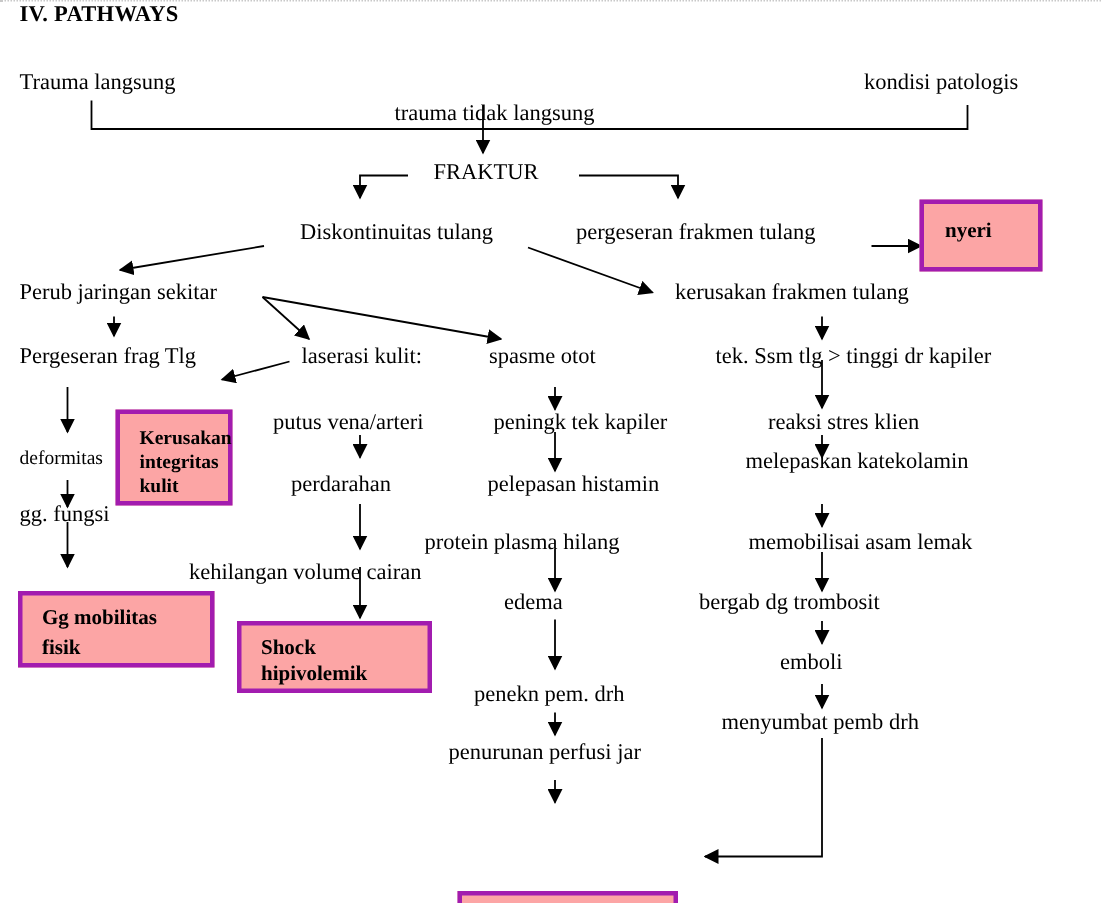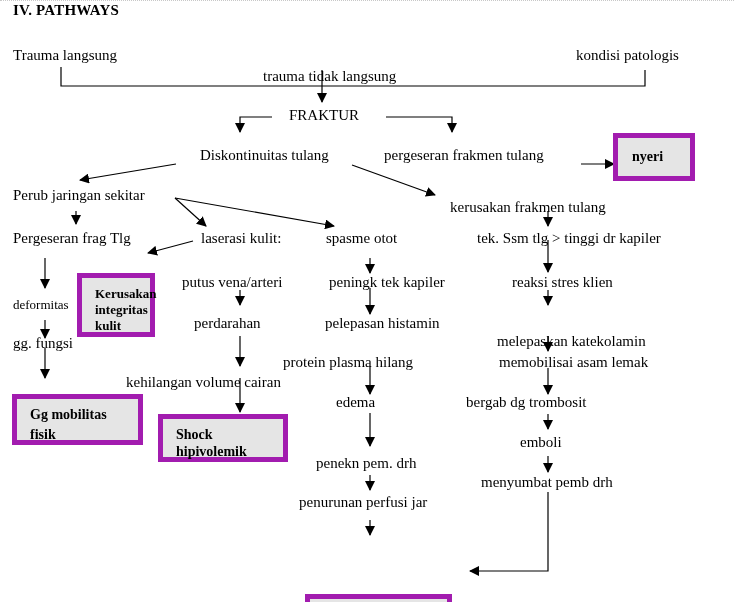--- a/index.html
+++ b/index.html
@@ -4,21 +4,21 @@
 <style>
   html, body { margin: 0; padding: 0; background: #ffffff; }
   body { width: 734px; height: 602px; position: relative; overflow: hidden;
          font-family: "Liberation Serif", "DejaVu Serif", serif; color: #000; }
   .topline { position: absolute; left: 0; top: 0; width: 734px; height: 0;
              border-top: 1px dotted #c8c8c8; }
   .title { position: absolute; left: 13px; top: 2px; font-size: 15px; font-weight: bold;
            letter-spacing: 0.2px; white-space: nowrap; }
   .t { position: absolute; font-size: 15px; white-space: nowrap; line-height: 17px; }
   .t.small { font-size: 13px; }
-  .box { position: absolute; border: 5px solid #a21caf; background: #e5e5e5; box-sizing: border-box; }
+  .box { position: absolute; border: 3px solid #a21caf; background: #fca5a5; box-sizing: border-box; }
   .box .bt { position: absolute; font-weight: bold; font-size: 14px; line-height: 15px; white-space: nowrap; }
   svg.lines { position: absolute; left: 0; top: 0; }
 </style>
 </head>
 <body>
 
 <div class="topline"></div>
 <div class="title">IV. PATHWAYS</div>
 
 <svg class="lines" width="734" height="602" viewBox="0 0 734 602">
@@ -110,20 +110,20 @@
 <div class="t" style="left:329px; top:274px;">peningk tek kapiler</div>
 <div class="t" style="left:325px; top:315px;">pelepasan histamin</div>
 <div class="t" style="left:283px; top:354px;">protein plasma hilang</div>
 <div class="t" style="left:336px; top:394px;">edema</div>
 <div class="t" style="left:316px; top:455px;">penekn pem. drh</div>
 <div class="t" style="left:299px; top:494px;">penurunan perfusi jar</div>
 <div class="box" style="left:305px; top:551px; width:147px; height:47px;margin-top:43px;">
   <span class="bt" style="left:13px; top:10px;">gg.perfusi jar</span>
 </div>
 
-<div class="t" style="left:450px; top:187px;margin-top:12px;">kerusakan frakmen tulang</div>
+<div class="t" style="left:450px; top:187px;">kerusakan frakmen tulang</div>
 <div class="t" style="left:477px; top:230px;">tek. Ssm tlg &gt; tinggi dr kapiler</div>
 <div class="t" style="left:512px; top:274px;">reaksi stres klien</div>
-<div class="t" style="left:497px; top:333px;">melepaskan katekolamin</div>
+<div class="t" style="left:497px; top:300px;">melepaskan katekolamin</div>
 <div class="t" style="left:499px; top:354px;">memobilisai asam lemak</div>
 <div class="t" style="left:466px; top:394px;">bergab dg trombosit</div>
 <div class="t" style="left:520px; top:434px;">emboli</div>
 <div class="t" style="left:481px; top:474px;">menyumbat pemb drh</div>
 
 </body></html>

